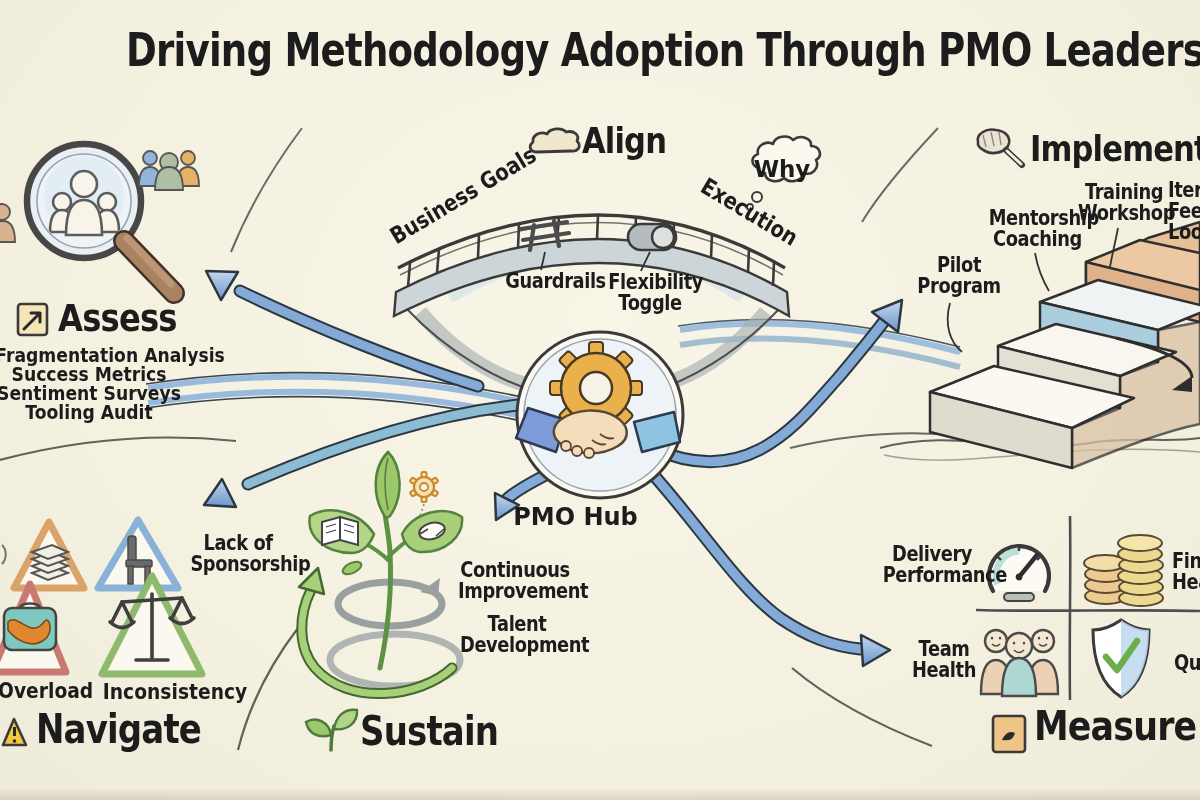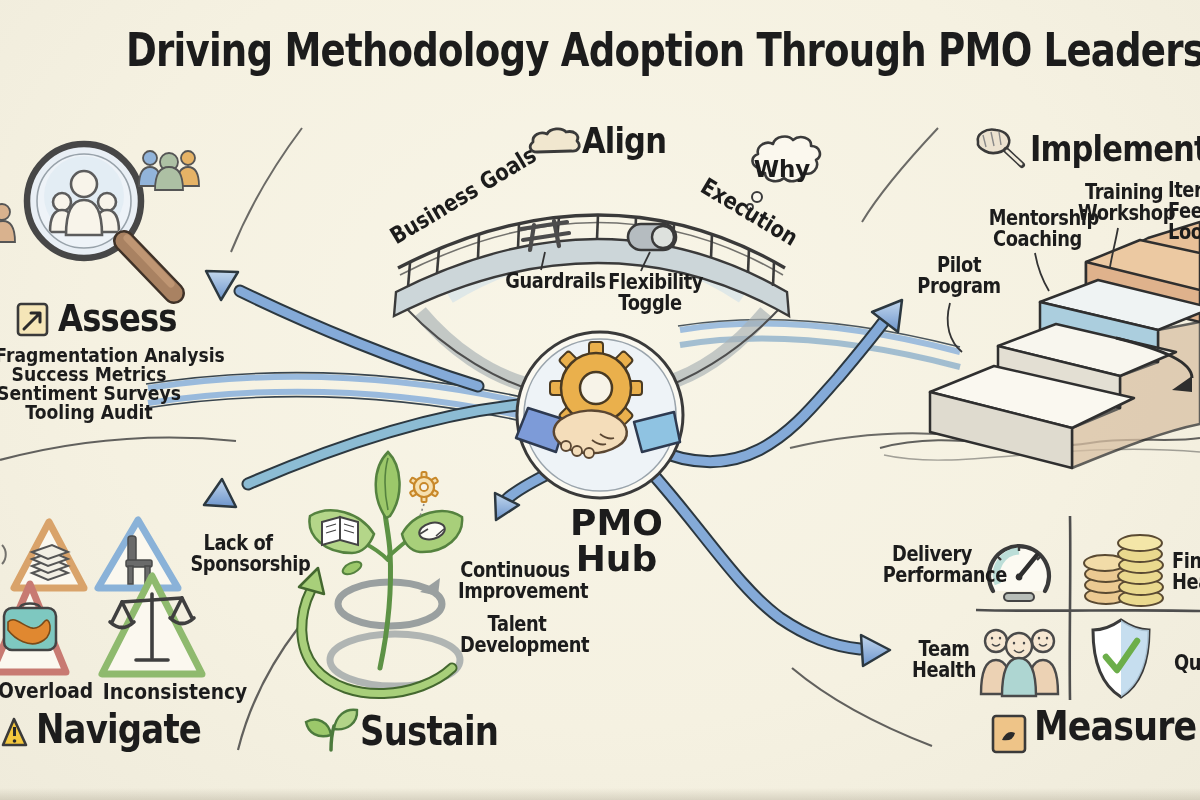--- a/index.html
+++ b/index.html
@@ -24,21 +24,21 @@
   .t-bgoals{left:372px;top:194px;width:150px;transform:rotate(-31deg) scaleX(.85);white-space:nowrap;font-size:23px;}
   .t-exec{left:686px;top:200px;width:124px;transform:rotate(31deg) scaleX(.85);white-space:nowrap;font-size:23px;}
   .t-guardrails{left:498px;top:271px;width:98px;}
   .t-flex{left:601px;top:272px;width:98px;}
   .t-why{left:750px;top:158px;width:64px;font-size:23px;text-align:center;}
   .t-impl-h{left:1030px;top:131px;font-size:36px;}
   .t-pilot{left:910px;top:255px;width:98px;}
   .t-mentor{left:980px;top:208px;width:115px;}
   .t-train{left:1070px;top:182px;width:108px;}
   .t-iter{left:1168px;top:180px;width:110px;text-align:left;}
-  .t-hub{left:534px;top:505px;width:165px;font-size:36px;}
+  .t-hub{left:493px;top:505px;width:165px;font-size:24px;}
   .t-nav-h{left:36px;top:709px;font-size:40px;}
   .t-overload{left:-2px;top:680px;width:80px;text-align:left;font-size:22px;}
   .t-incons{left:94px;top:681px;width:118px;font-size:22px;}
   .t-lack{left:182px;top:533px;width:112px;}
   .t-sus-h{left:360px;top:711px;font-size:40px;}
   .t-cont{left:448px;top:560px;width:134px;}
   .t-talent{left:450px;top:614px;width:134px;}
   .t-meas-h{left:1034px;top:706px;font-size:41px;}
   .t-deliv{left:874px;top:544px;width:116px;}
   .t-teamh{left:906px;top:639px;width:76px;}

